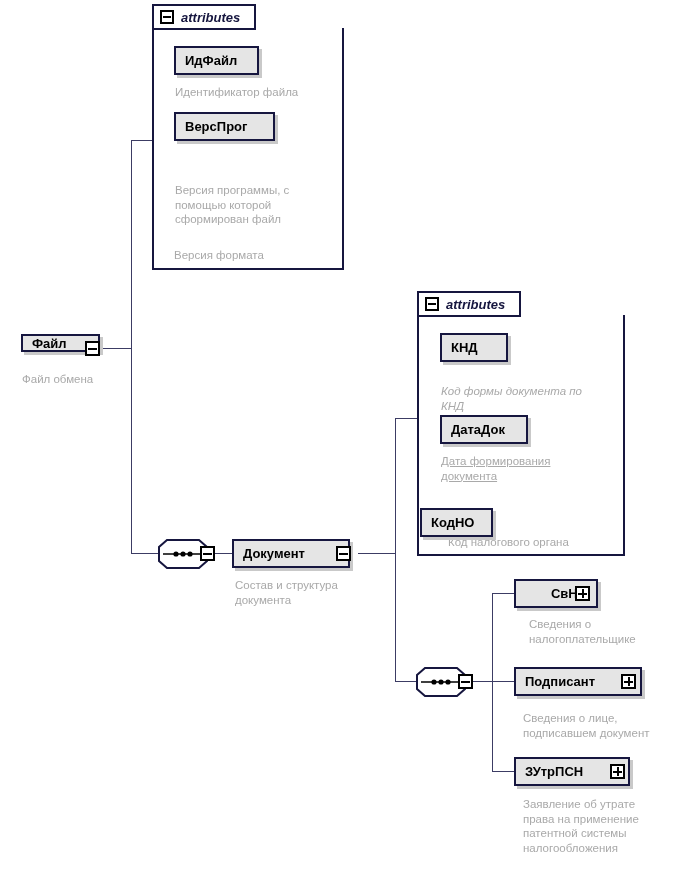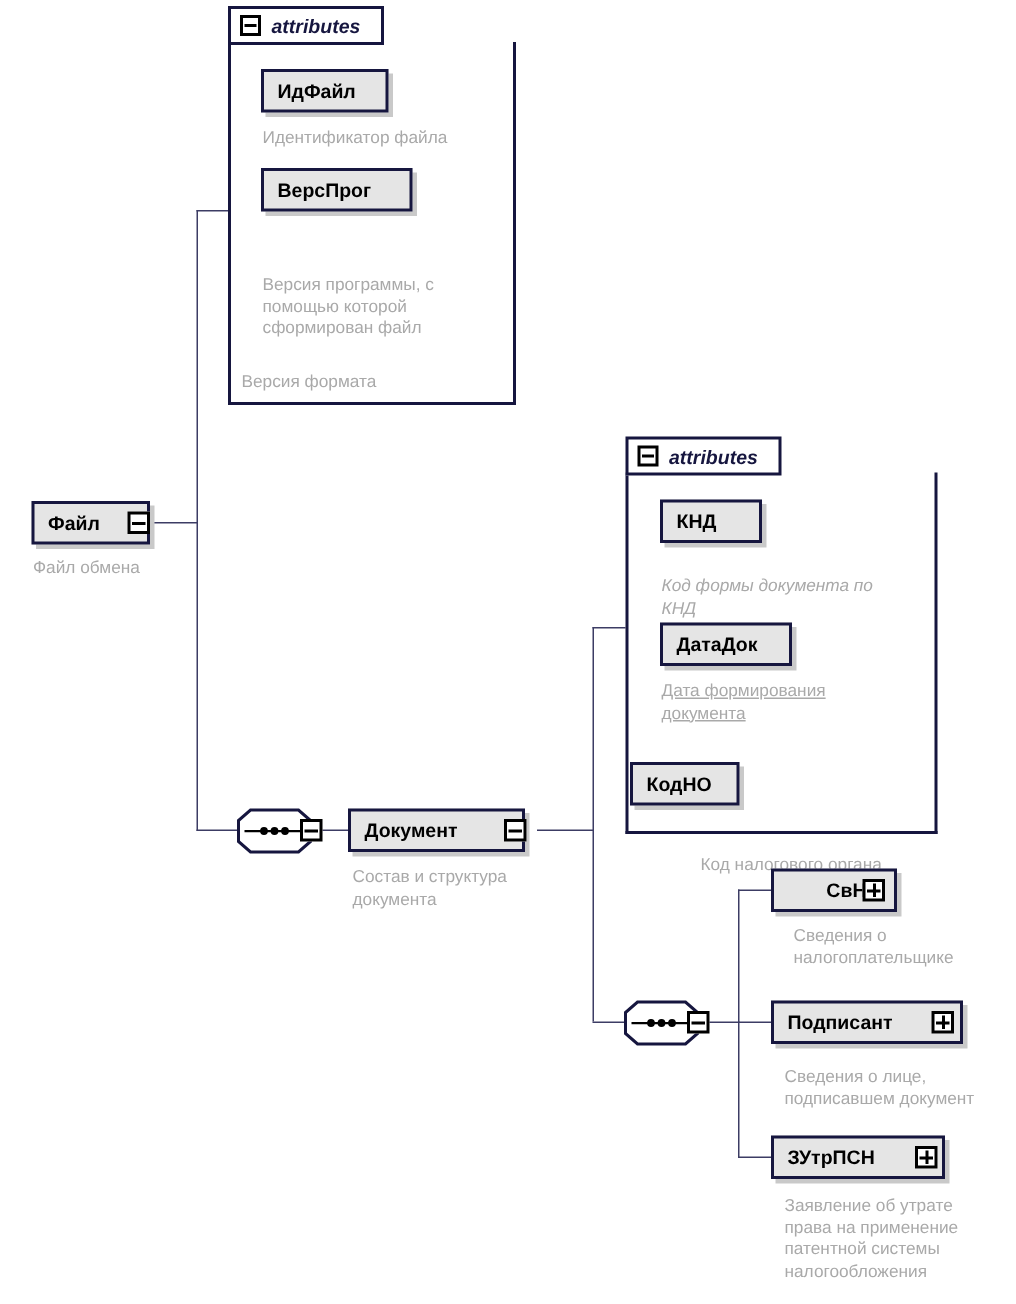--- a/index.html
+++ b/index.html
@@ -109,23 +109,23 @@
   </div>
   <div class="cap" style="left:175px;top:85px;width:190px;">Идентификатор файла</div>
 
   <div class="node" style="left:174px;top:112px;width:101px;height:29px;">
     <span class="nm">ВерсПрог</span>
   </div>
   <div class="cap" style="left:175px;top:151px;width:160px;margin-top:32px;">Версия программы, с
 помощью которой
 сформирован файл</div>
 
-  <div class="cap" style="left:161px;top:248px;width:180px;">Версия формата</div>
-
-  <div class="node" style="left:21px;top:334px;width:79px;height:29px;">
+  <div class="cap" style="left:174px;top:248px;width:180px;">Версия формата</div>
+
+  <div class="node" style="left:21px;top:334px;width:79px;height:18px;">
     <span class="nm">Файл</span>
   </div>
   <div class="tog" style="left:85px;top:341px;">
     <span class="bar hz"></span>
   </div>
   <div class="cap" style="left:22px;top:372px;width:160px;">Файл обмена</div>
 
   <div class="seq" style="left:158px;top:539px;">
     <svg width="58" height="30" viewBox="0 0 58 30">
       <polygon points="9,1 41,1 49,8 49,22 41,29 9,29 1,22 1,8" fill="#ffffff" stroke="#16163f" stroke-width="2"></polygon>
@@ -158,21 +158,21 @@
 
   <div class="node" style="left:440px;top:415px;width:88px;height:29px;">
     <span class="nm">ДатаДок</span>
   </div>
   <div class="cap" style="left:441px;top:454px;width:180px;text-decoration:underline;">Дата формирования
 документа</div>
 
   <div class="node" style="left:420px;top:496px;width:73px;height:29px;margin-top:12px;">
     <span class="nm">КодНО</span>
   </div>
-  <div class="cap" style="left:467px;top:535px;width:190px;margin-top:35px;">Код налогового органа</div>
+  <div class="cap" style="left:448px;top:535px;width:190px;">Код налогового органа</div>
 
   <div class="node" style="left:232px;top:539px;width:118px;height:29px;">
     <span class="nm">Документ</span>
   </div>
   <div class="tog" style="left:336px;top:546px;">
     <span class="bar hz"></span>
   </div>
   <div class="cap" style="left:235px;top:578px;width:180px;">Состав и структура
 документа</div>
 

